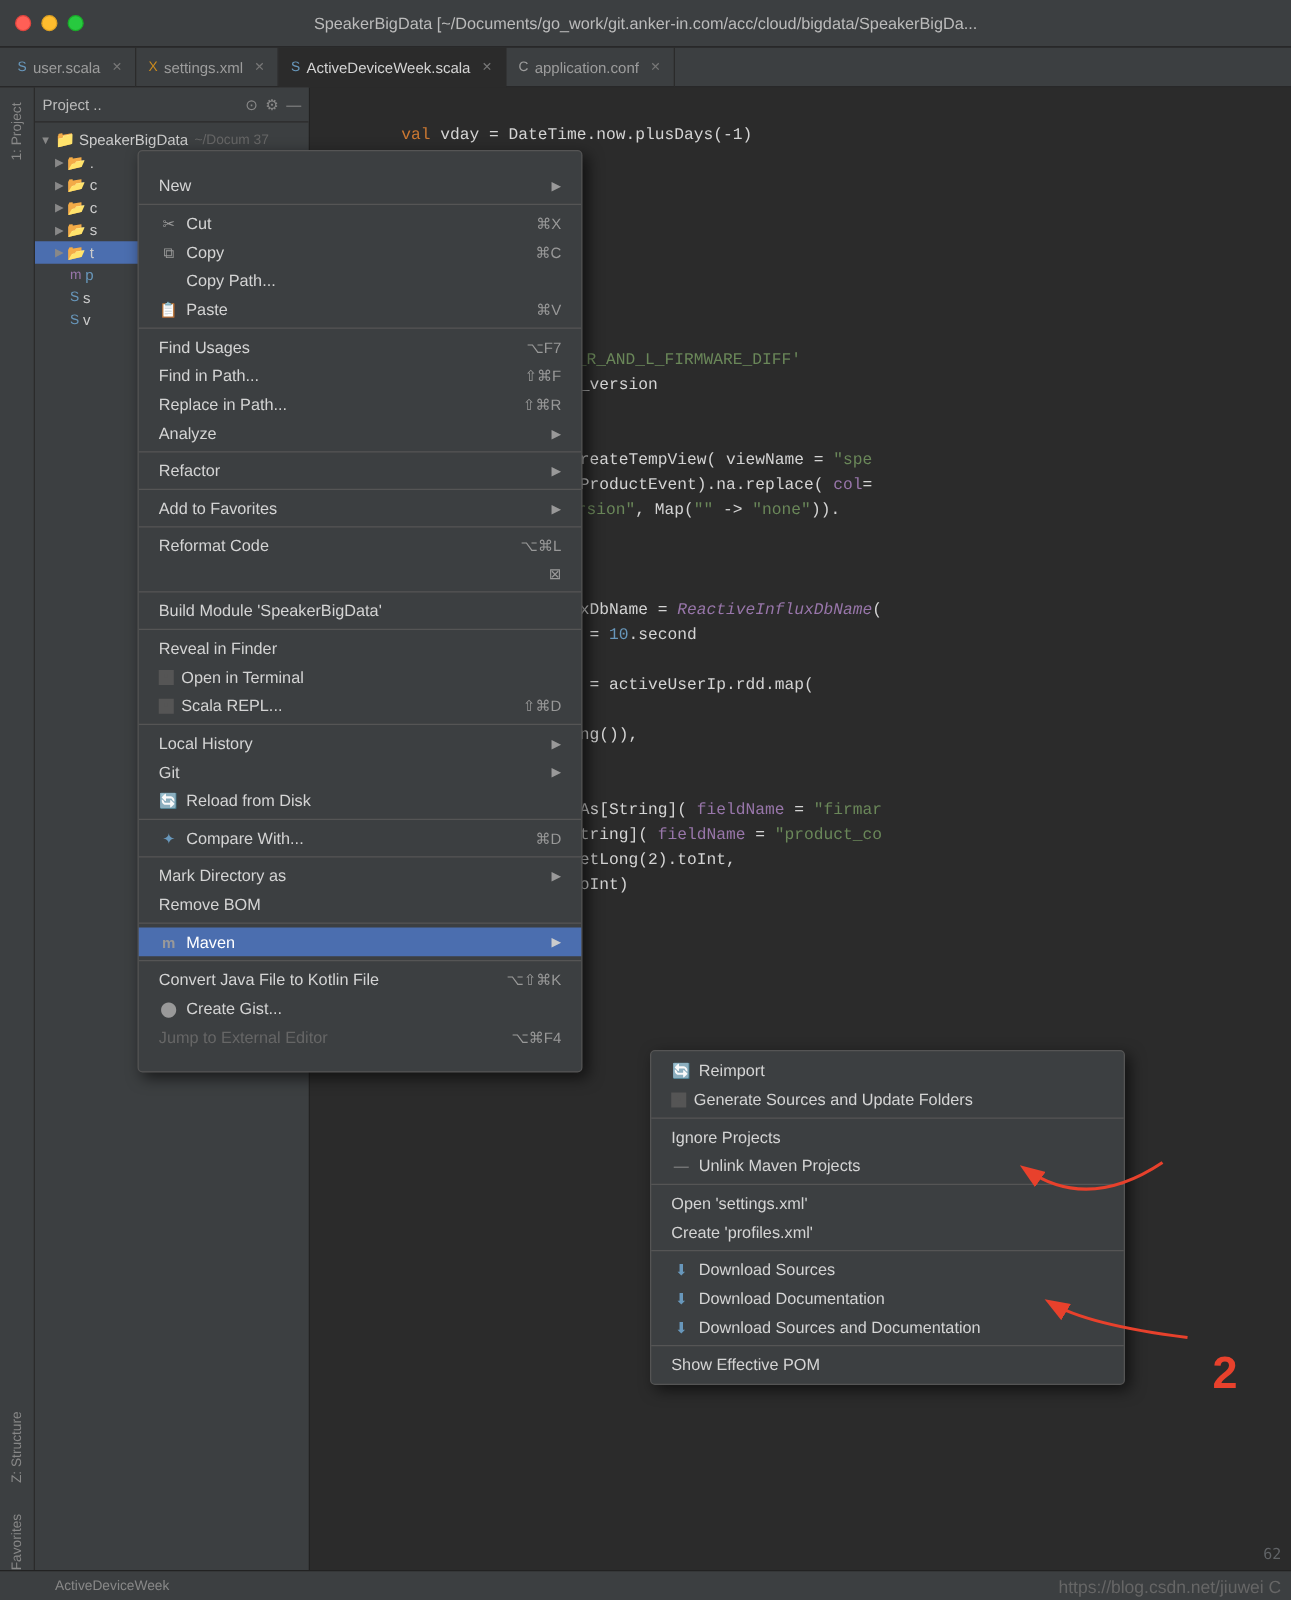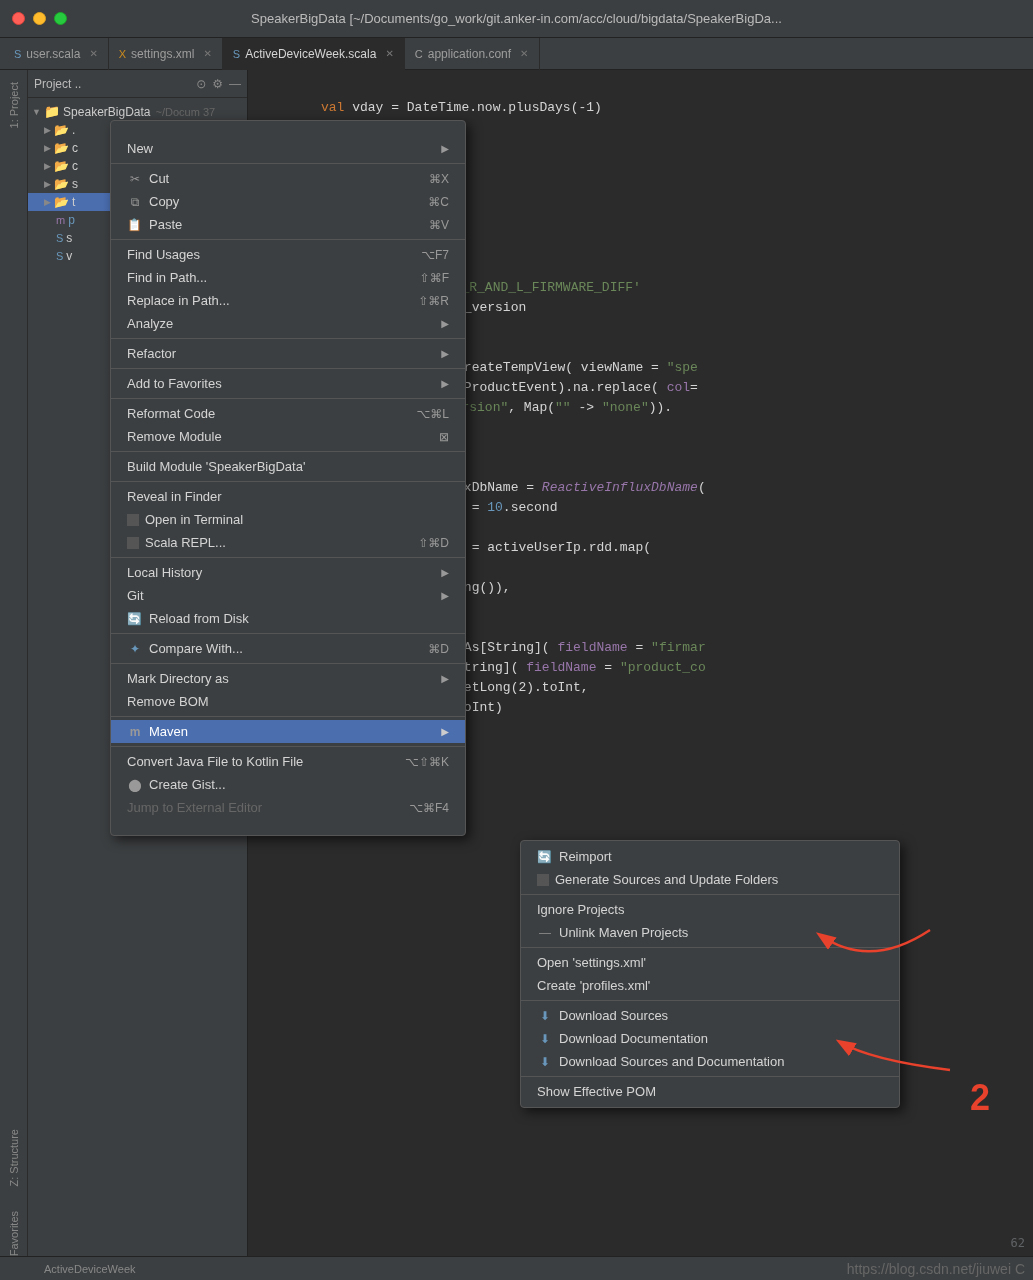--- a/index.html
+++ b/index.html
@@ -376,20 +376,24 @@
     <span class="item-icon">✂</span>
     <span class="menu-item-text">Cut</span>
     <span class="shortcut">⌘X</span>
   </div>
   <div class="menu-item">
     <span class="item-icon">⧉</span>
     <span class="menu-item-text">Copy</span>
     <span class="shortcut">⌘C</span>
   </div>
   <div class="menu-item">
+    <span class="item-icon"></span>
+    <span class="menu-item-text">Copy Path...</span>
+  </div>
+  <div class="menu-item">
     <span class="item-icon">📋</span>
     <span class="menu-item-text">Paste</span>
     <span class="shortcut">⌘V</span>
   </div>
   <div class="menu-separator"></div>
   <div class="menu-item">
     <span class="menu-item-text">Find Usages</span>
     <span class="shortcut">⌥F7</span>
   </div>
   <div class="menu-item">
@@ -413,21 +417,20 @@
   <div class="menu-item">
     <span class="menu-item-text">Add to Favorites</span>
     <span class="submenu-arrow">▶</span>
   </div>
   <div class="menu-separator"></div>
   <div class="menu-item">
     <span class="menu-item-text">Reformat Code</span>
     <span class="shortcut">⌥⌘L</span>
   </div>
   <div class="menu-item">
-    <span class="menu-item-text">Remove Module</span>
     <span class="shortcut">⊠</span>
   </div>
   <div class="menu-separator"></div>
   <div class="menu-item">
     <span class="menu-item-text">Build Module 'SpeakerBigData'</span>
   </div>
   <div class="menu-separator"></div>
   <div class="menu-item">
     <span class="menu-item-text">Reveal in Finder</span>
   </div>

